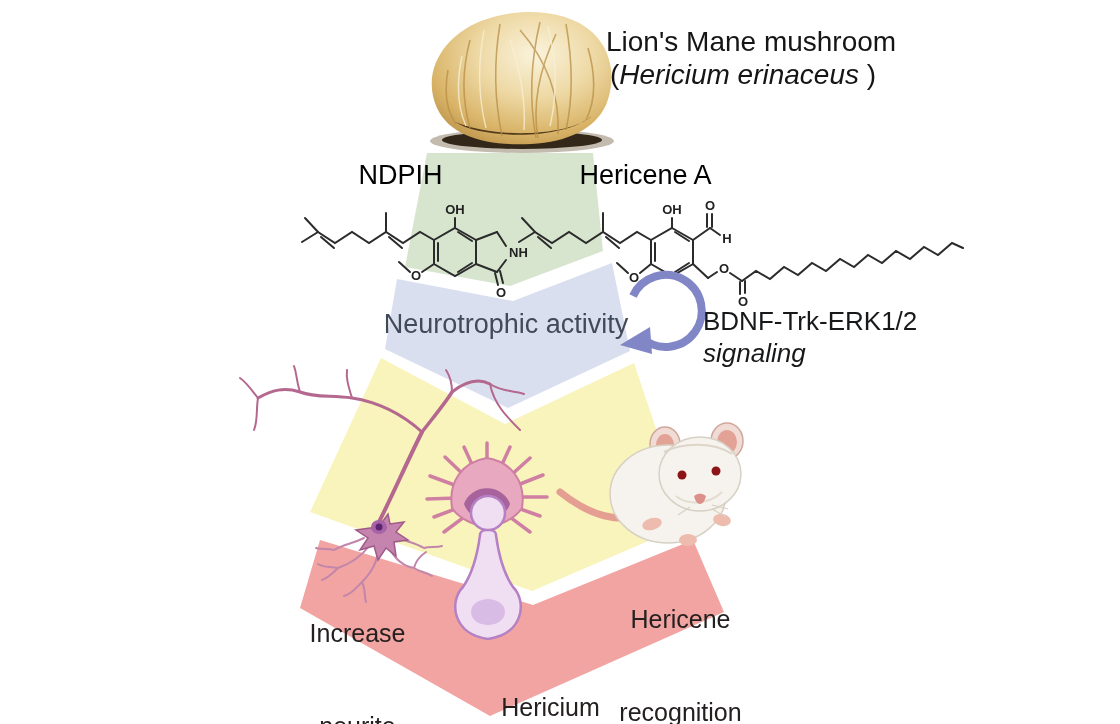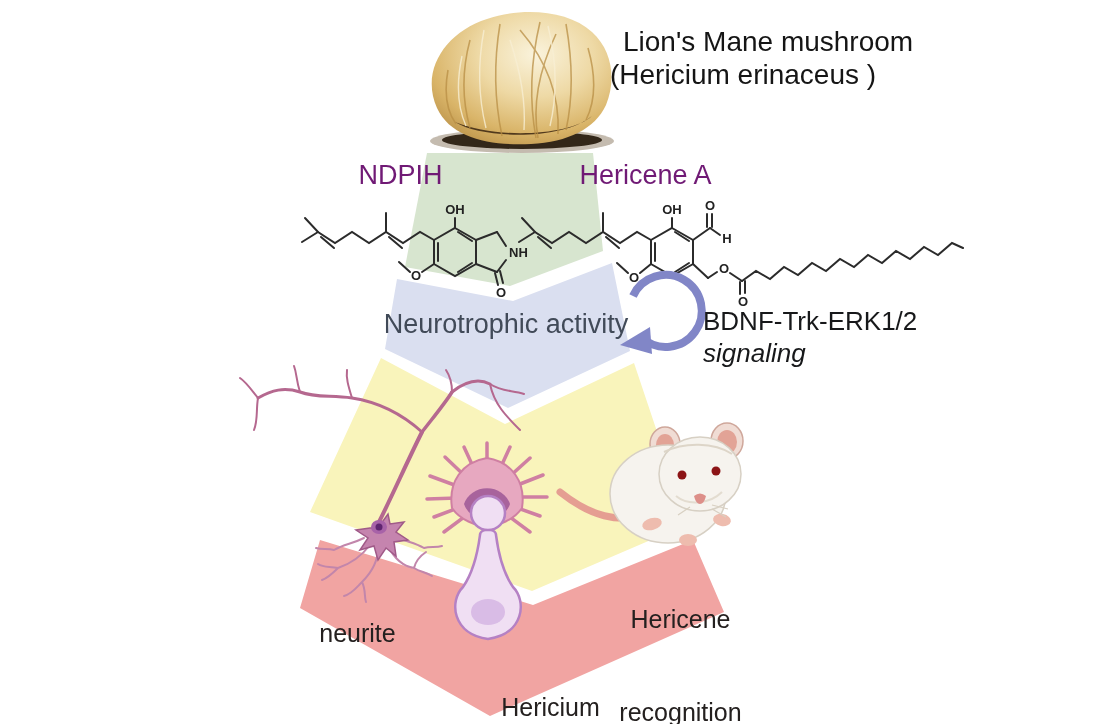--- a/index.html
+++ b/index.html
@@ -1,23 +1,23 @@
 <!DOCTYPE html>
 <html><head>
 <meta charset="utf-8">
 <style>
   html,body{margin:0;padding:0;background:#ffffff;}
   #canvas{position:relative;width:1120px;height:724px;background:#ffffff;overflow:hidden;
           font-family:"Liberation Sans", sans-serif;color:#1c1c1c;}
   #art{position:absolute;left:0;top:0;}
   .label{position:absolute;white-space:pre;}
-  .title-l1{left:606px;top:26px;width:340px;font-size:28px;font-weight:500;color:#151515;margin-left:17px;}
+  .title-l1{left:606px;top:26px;width:340px;font-size:28px;font-weight:500;color:#151515;}
   .title-l2{left:610px;top:59px;width:340px;font-size:28px;font-weight:500;color:#151515;}
-  .title-l2 .sp{}
-  .cmpd{font-size:27px;font-weight:500;color:#701a75;text-align:center;}
+  .title-l2 .sp{font-style:italic;}
+  .cmpd{font-size:27px;font-weight:500;color:#000000;text-align:center;}
   .ndpih{left:323px;top:160px;width:155px;}
   .hericene{left:543px;top:160px;width:205px;}
   .activity{left:366px;top:309px;width:280px;font-size:27px;color:#414a58;text-align:center;}
   .sig{left:703px;width:260px;font-size:26px;color:#17181a;text-align:left;}
   .sig1{top:306px;} .sig2{top:338px;font-style:italic;}
   .outcome{font-size:25px;line-height:31px;color:#24201f;text-align:center;font-weight:500;}
   .inc{left:270px;top:556px;width:175px;}
   .enl{left:428px;top:630px;width:245px;}
   .enh{left:578px;top:542px;width:205px;}
   svg text.atom{font-family:"Liberation Sans",sans-serif;font-size:13px;font-weight:bold;fill:#222;}
@@ -197,20 +197,21 @@
 <div class="label title-l2"><span>(</span><span class="sp">Hericium erinaceus</span><span> )</span></div>
 
 <div class="label cmpd ndpih">NDPIH</div>
 <div class="label cmpd hericene">Hericene A</div>
 
 <div class="label activity">Neurotrophic activity</div>
 <div class="label sig sig1">BDNF-Trk-ERK1/2</div>
 <div class="label sig sig2">signaling</div>
 
 <div class="label outcome inc">
+  <div>Increase</div>
   <div>neurite</div>
   
 </div>
 <div class="label outcome enl">
   <div>Hericium</div>
   
 </div>
 <div class="label outcome enh">
   <div>Hericene</div>
   <div>recognition</div>

